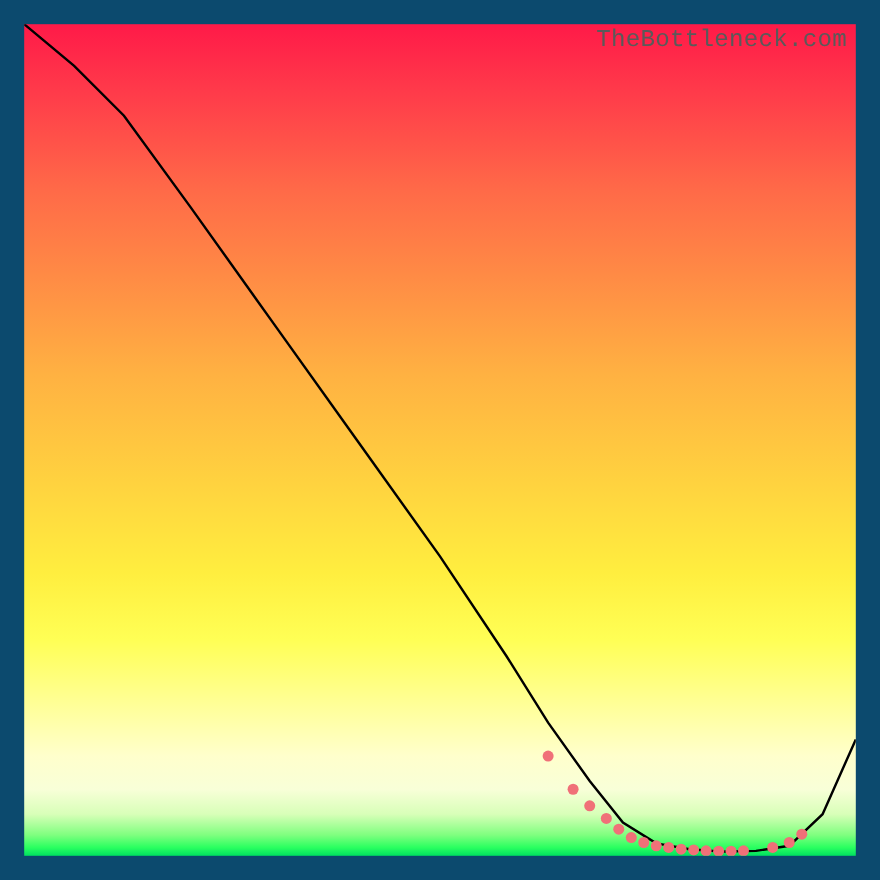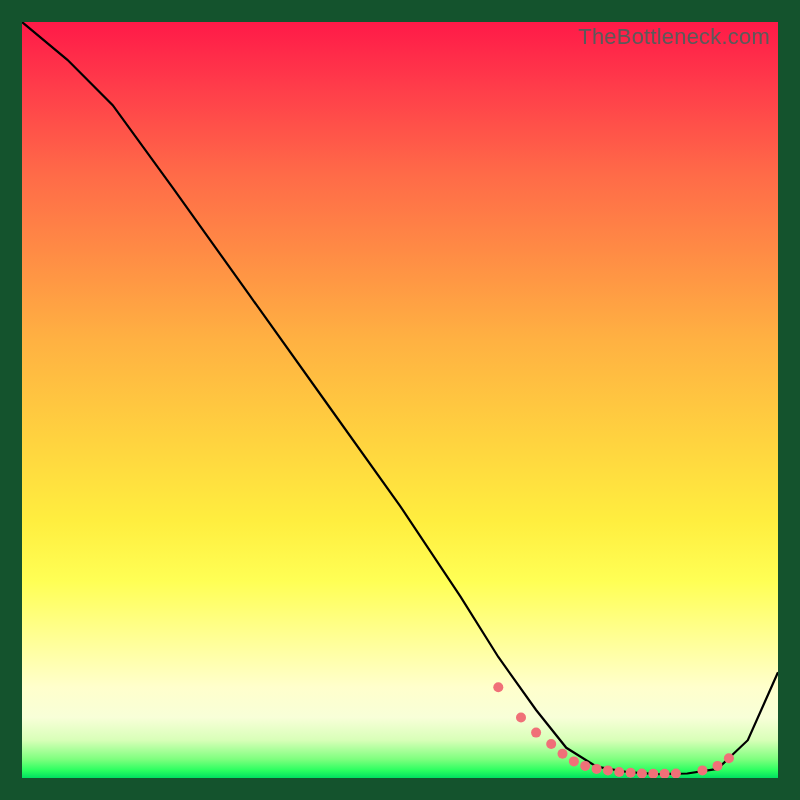--- a/index.html
+++ b/index.html
@@ -10,21 +10,22 @@
     background: #000;
     font-family: Arial, Helvetica, sans-serif;
     overflow: hidden;
   }
   .frame {
     position: absolute;
     left: 0;
     top: 0;
     width: 800px;
     height: 800px;
-    background: #14532d;
+    background: #0c4a6e;
+    font-family: Liberation Mono, monospace;
   }
   .plot {
     position: absolute;
     left: 22px;
     top: 22px;
     width: 756px;
     height: 756px;
     
     background: linear-gradient(
       to bottom,

